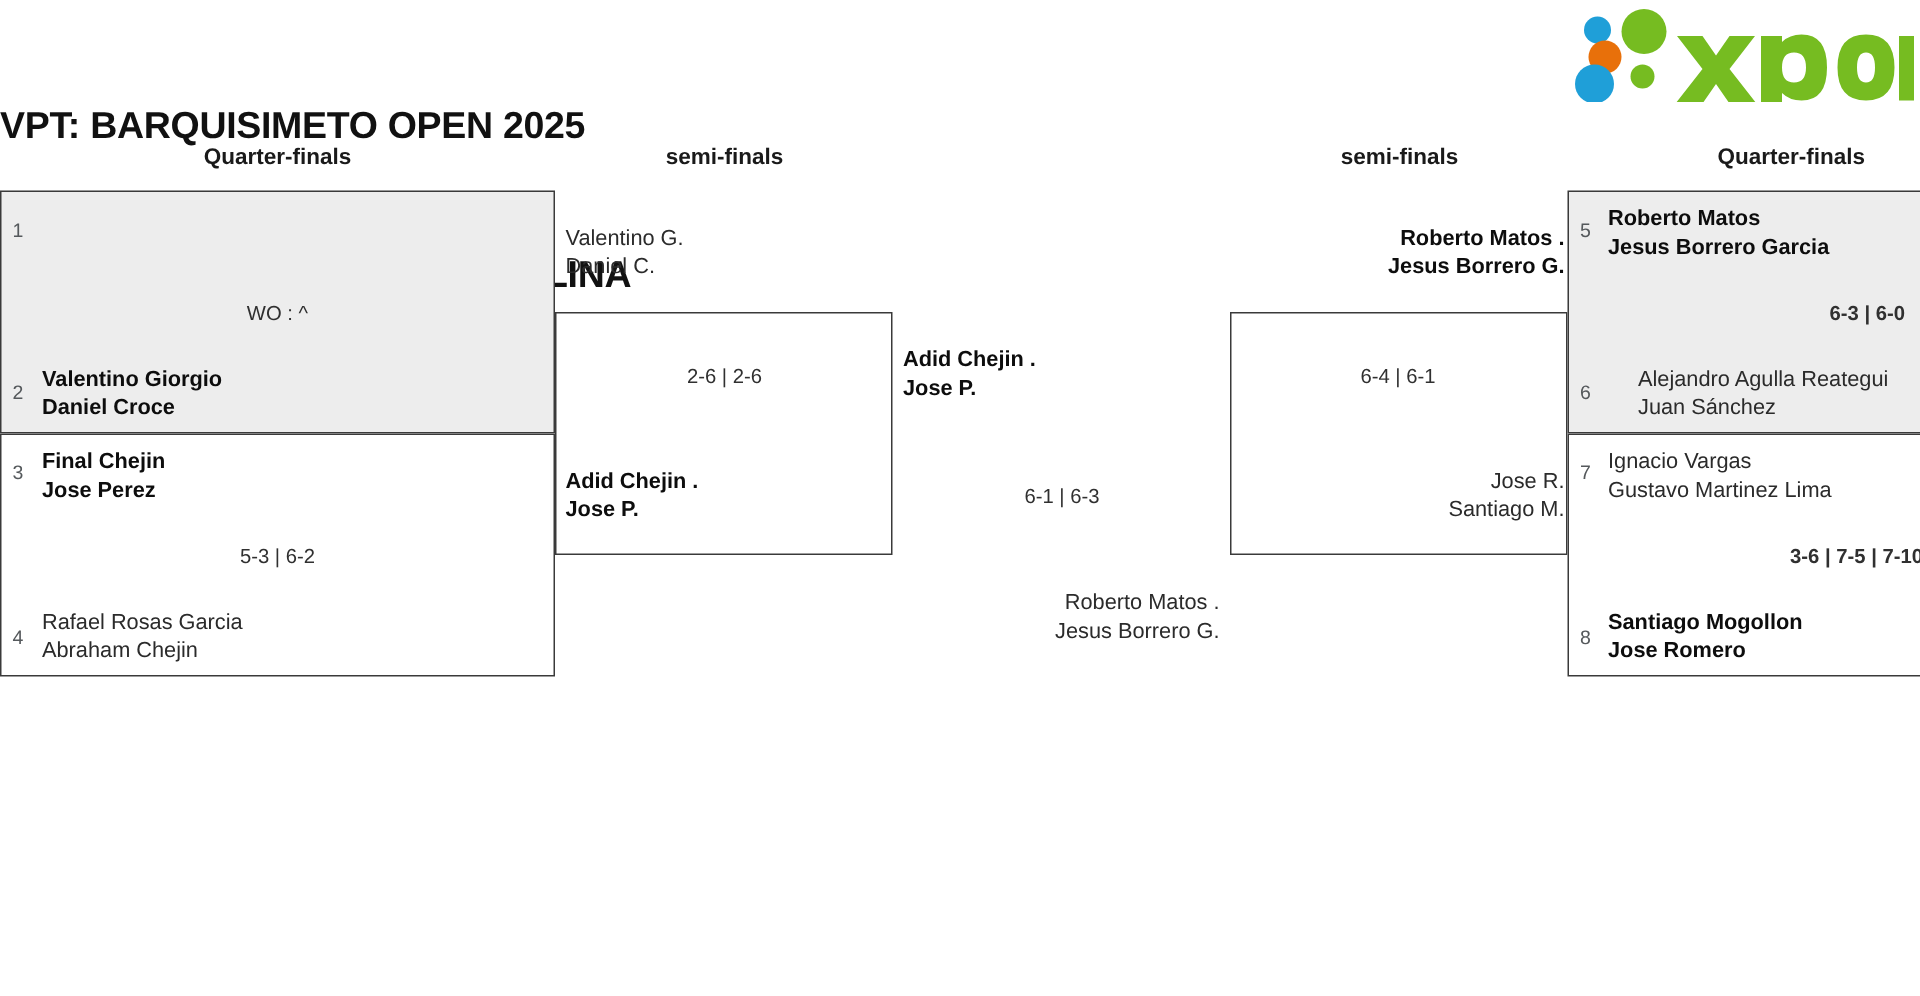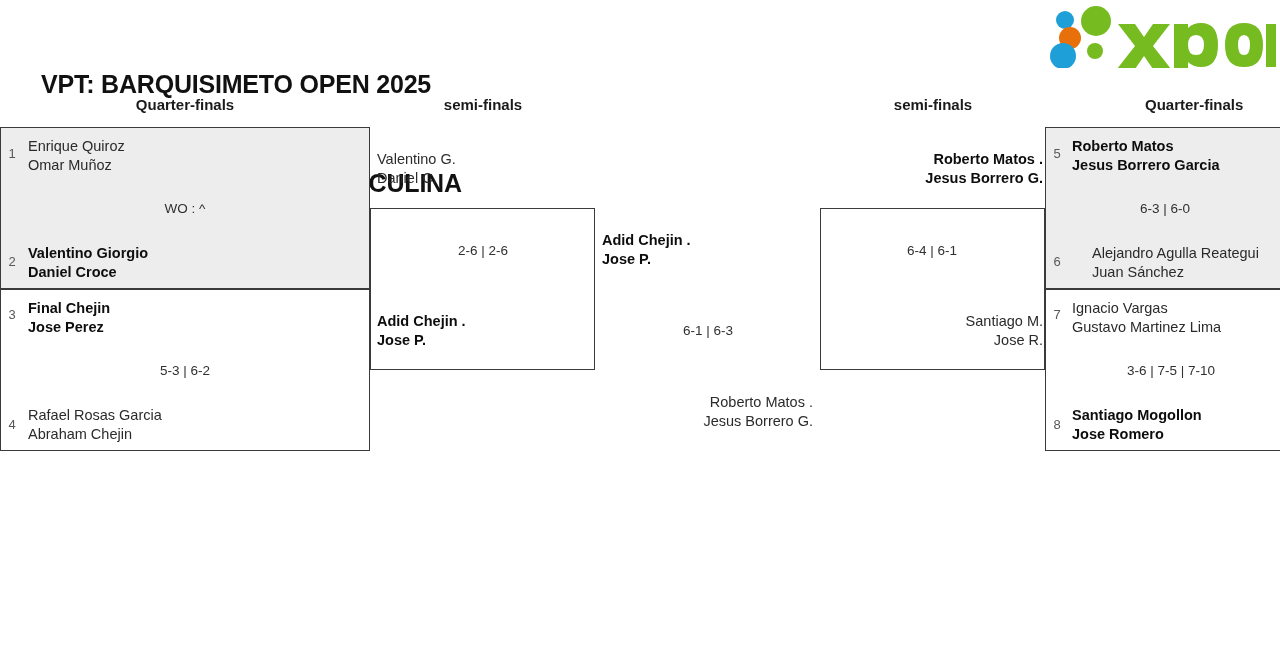--- a/index.html
+++ b/index.html
@@ -15,21 +15,21 @@
   .page { position: relative; width: 1280px; height: 664px; }
 
   
   .header { position: absolute; left: 0; top: 0; width: 1280px; height: 90px; }
   .title-block {
     position: absolute; left: 0; top: 2px;
     font-size: 25px; font-weight: 700; line-height: 33px;
     letter-spacing: -0.2px; color: #111111;
     white-space: pre;
   }
-  .title-line { display: block; padding-left: 41px; }
+  .title-line { display: block; }
 
   
   .logo { position: absolute; left: 1048px; top: 6px; width: 228px; height: 62px; }
   .logo svg { display: block; }
 
   
   .round-head {
     position: absolute; top: 96px;
     font-size: 15px; font-weight: 700; color: #1a1a1a;
     text-align: center; white-space: nowrap;
@@ -60,21 +60,21 @@
     font-size: 13px; font-weight: 400; color: #55595c;
     text-align: center; width: 16px;
   }
 
   .score {
     position: absolute;
     font-size: 13.5px; font-weight: 400; color: #303030;
     white-space: nowrap;
   }
   .score.center { text-align: center; }
-  .score.right  { text-align: center; }
+  .score.right  { text-align: right; font-weight: bold; }
 
   
   #qf-m1 { left: 0px;  top: 127px; width: 370px; height: 162px; }
   #qf-m2 { left: 0px;  top: 289px; width: 370px; height: 162px; }
 
   #qf1-seed-a { left: 4px;  top: 146px; }
   #qf1-team-a { left: 28px; top: 137px; }
   #qf1-seed-b { left: 4px;  top: 254px; }
   #qf1-team-b { left: 28px; top: 244px; }
   #qf1-score  { left: 60px; top: 201px; width: 250px; }
@@ -152,24 +152,20 @@
   </div>
 
   <div class="round-head rh-qf-l">Quarter-finals</div>
   <div class="round-head rh-sf-l">semi-finals</div>
   <div class="round-head rh-sf-r">semi-finals</div>
   <div class="round-head rh-qf-r">Quarter-finals</div>
 
   <div class="match-box box-gray" id="qf-m1"></div>
 
   <div class="seed" id="qf1-seed-a">1</div>
-  <div class="team loser" id="qf1-team-a">
-    <span class="ln">Enrique Quiroz</span>
-    <span class="ln">Omar Muñoz</span>
-  </div>
 
   <div class="score center" id="qf1-score">WO : ^</div>
 
   <div class="seed" id="qf1-seed-b">2</div>
   <div class="team winner" id="qf1-team-b">
     <span class="ln">Valentino Giorgio</span>
     <span class="ln">Daniel Croce</span>
   </div>
 
   <div class="match-box box-white" id="qf-m2"></div>
@@ -217,22 +213,22 @@
   <div class="match-box box-white" id="sf-r-box"></div>
 
   <div class="team winner align-right" id="sfr-team-a">
     <span class="ln">Roberto Matos .</span>
     <span class="ln">Jesus Borrero G.</span>
   </div>
 
   <div class="score center" id="sfr-score">6-4 | 6-1</div>
 
   <div class="team loser align-right" id="sfr-team-b">
+    <span class="ln">Jose R.</span>
     <span class="ln">Santiago M.</span>
-    <span class="ln">Jose R.</span>
   </div>
 
   <div class="match-box box-gray" id="qf-m3"></div>
 
   <div class="seed" id="qf3-seed-a">5</div>
   <div class="team winner" id="qf3-team-a">
     <span class="ln">Roberto Matos</span>
     <span class="ln">Jesus Borrero Garcia</span>
   </div>
 

